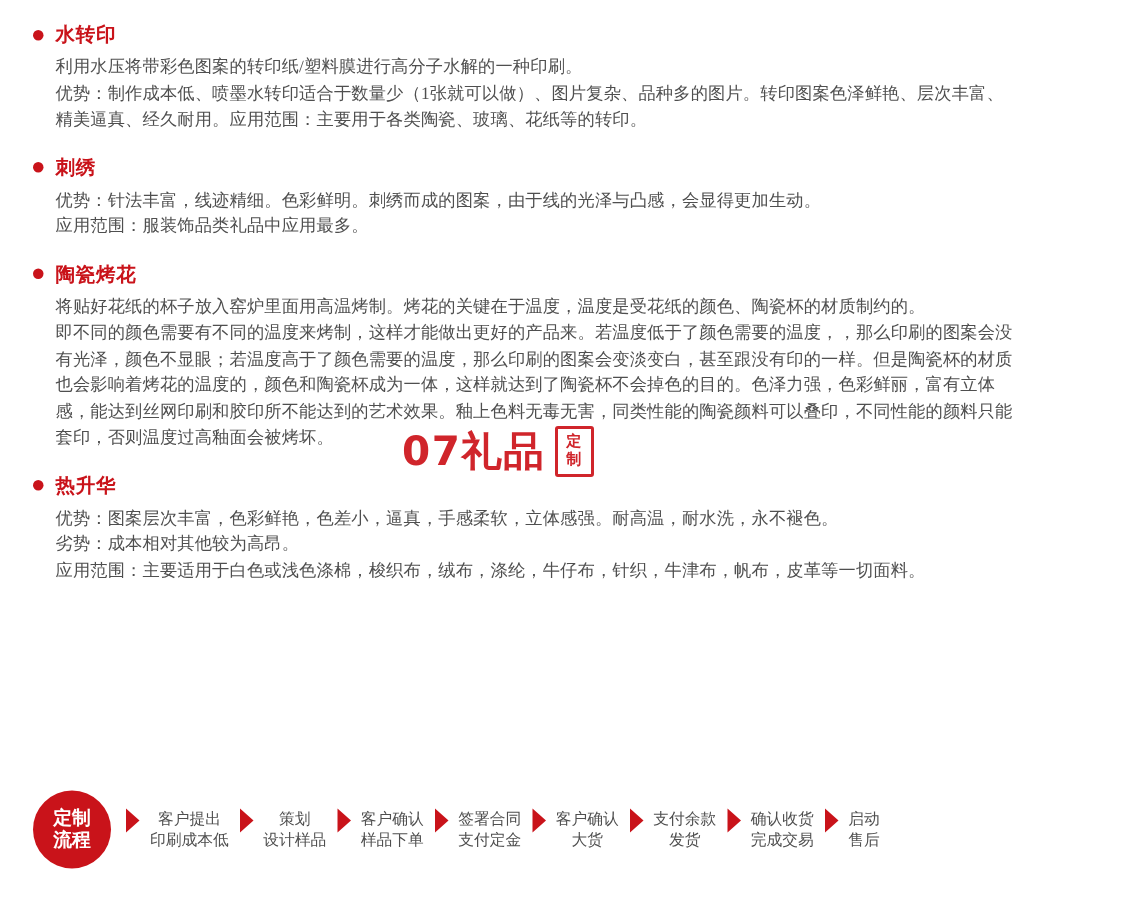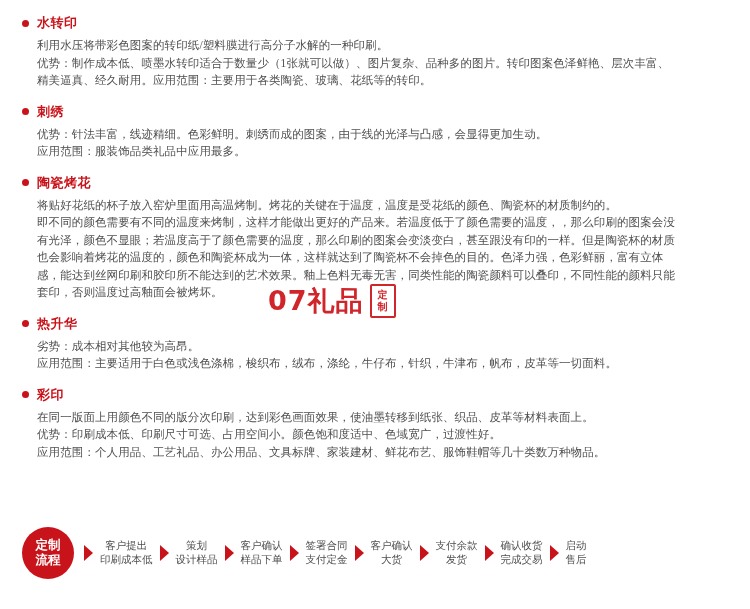--- a/index.html
+++ b/index.html
@@ -102,23 +102,21 @@
     font-weight: bold;
     display: flex;
     flex-direction: column;
     align-items: center;
     justify-content: center;
     line-height: 15px;
     flex: 0 0 auto;
   }
   .flow-steps {
     display: flex;
-    align-items: center;
     margin-left: 6px;
-    font-family: Liberation Mono, monospace;
   }
   .step {
     font-size: 10.5px;
     color: #4f4f4f;
     line-height: 14px;
     text-align: center;
     white-space: nowrap;
     padding: 0 3px;
   }
   .arrow {
@@ -168,36 +166,26 @@
       <div class="line">即不同的颜色需要有不同的温度来烤制，这样才能做出更好的产品来。若温度低于了颜色需要的温度，，那么印刷的图案会没有光泽，颜色不显眼；若温度高于了颜色需要的温度，那么印刷的图案会变淡变白，甚至跟没有印的一样。但是陶瓷杯的材质也会影响着烤花的温度的，颜色和陶瓷杯成为一体，这样就达到了陶瓷杯不会掉色的目的。色泽力强，色彩鲜丽，富有立体感，能达到丝网印刷和胶印所不能达到的艺术效果。釉上色料无毒无害，同类性能的陶瓷颜料可以叠印，不同性能的颜料只能套印，否则温度过高釉面会被烤坏。</div>
     </div>
   </div>
 
   <div class="section">
     <div class="sec-head">
       <span class="bullet"></span>
       <span class="sec-title">热升华</span>
     </div>
     <div class="sec-body">
+      <div class="line">优势：图案层次丰富，色彩鲜艳，色差小，逼真，手感柔软，立体感强。耐高温，耐水洗，永不褪色。</div>
       <div class="line">劣势：成本相对其他较为高昂。</div>
       <div class="line">应用范围：主要适用于白色或浅色涤棉，梭织布，绒布，涤纶，牛仔布，针织，牛津布，帆布，皮革等一切面料。</div>
     </div>
   </div>
 
-  <div class="section">
-    <div class="sec-head">
-      <span class="bullet"></span>
-      <span class="sec-title">彩印</span>
-    </div>
-    <div class="sec-body">
-      <div class="line">在同一版面上用颜色不同的版分次印刷，达到彩色画面效果，使油墨转移到纸张、织品、皮革等材料表面上。</div>
-      <div class="line">优势：印刷成本低、印刷尺寸可选、占用空间小。颜色饱和度适中、色域宽广，过渡性好。</div>
-      <div class="line">应用范围：个人用品、工艺礼品、办公用品、文具标牌、家装建材、鲜花布艺、服饰鞋帽等几十类数万种物品。</div>
-    </div>
-  </div>
 
   <div class="watermark">
     <span class="wm-text">07礼品</span>
     <span class="wm-seal">定制</span>
   </div>
 
   <div class="flow">
     <div class="flow-badge">
       <span>定制</span>
       <span>流程</span>

